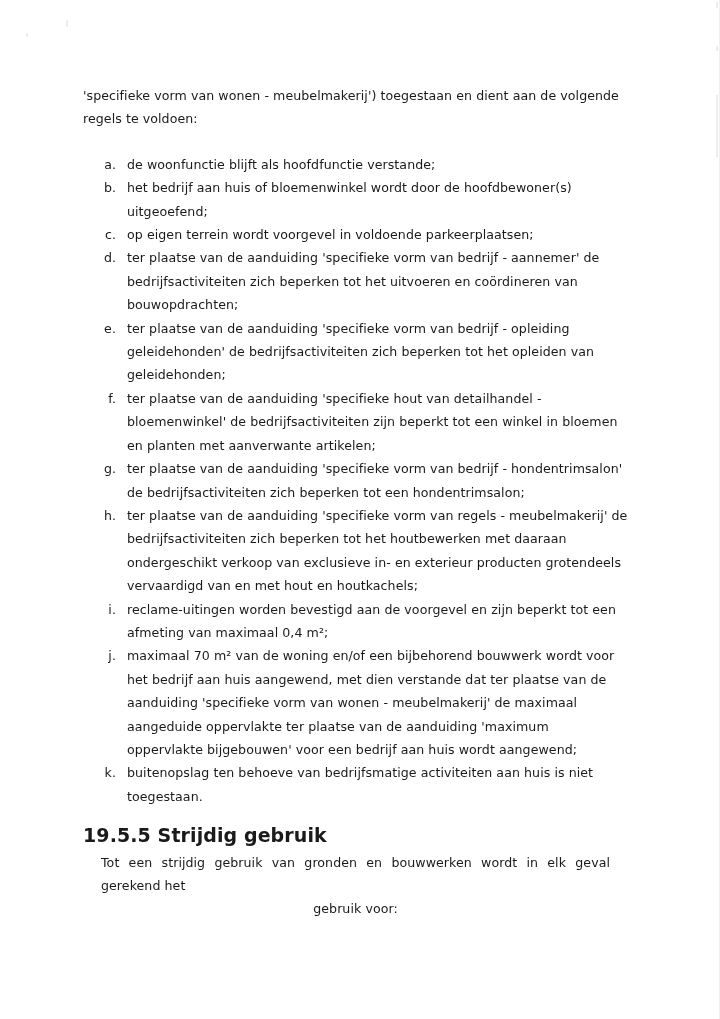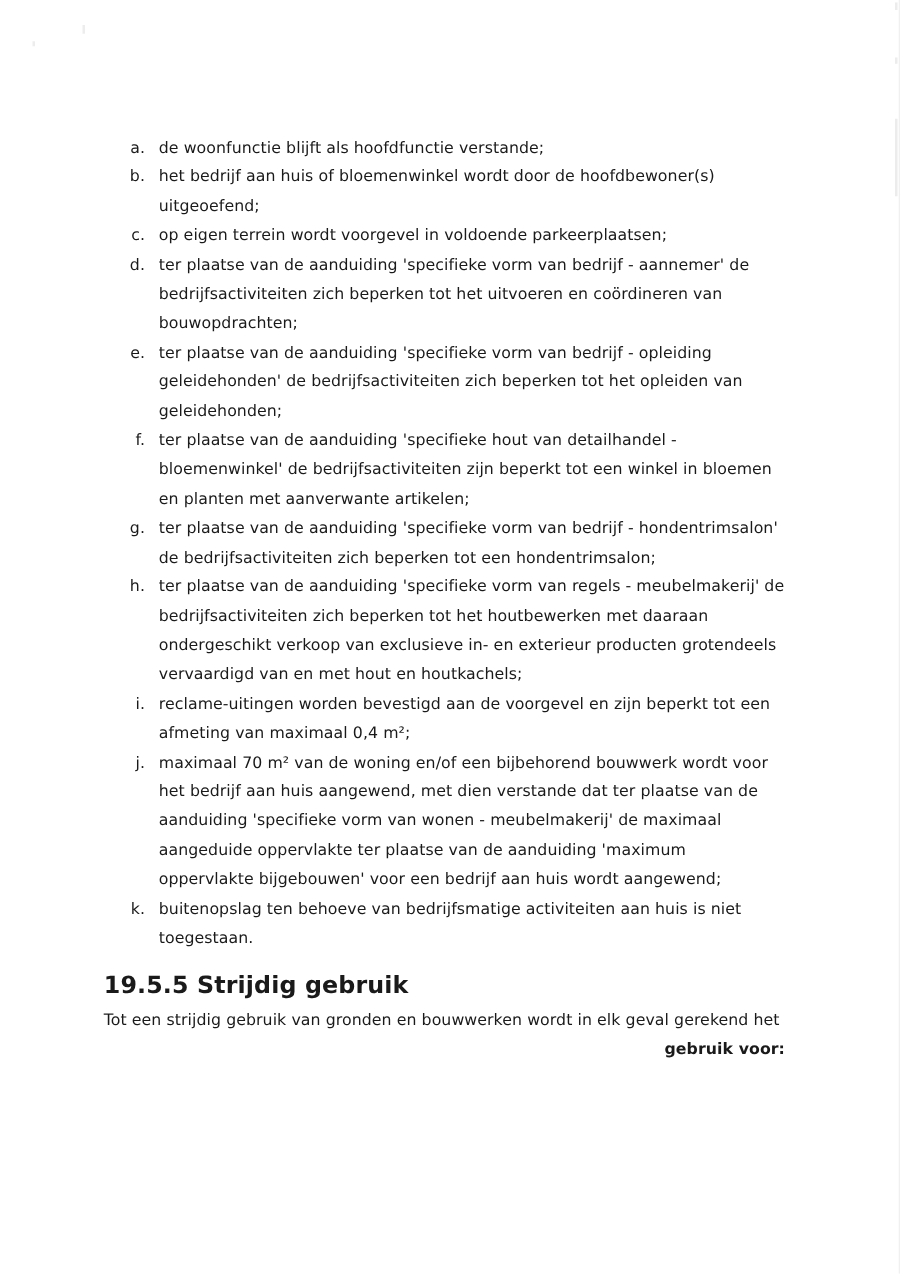--- a/index.html
+++ b/index.html
@@ -88,43 +88,43 @@
     line-height: 23.4px;
     margin: 0;
     margin-top: 16px;
     letter-spacing: 0.005em;
   }
 
   .closing {
     font-size: 12.6px;
     line-height: 23.4px;
     letter-spacing: 0.005em;
-    margin: 0;
+    margin: 18px;
     margin-top: 3px;
     text-align: justify;
     text-justify: inter-word;
   }
   .closing .last-line {
     display: block;
-    text-align: right;
-    font-weight: bold;
+    text-align: center;
   }
 </style>
 </head>
 <body>
 
 <div class="scan-artifact artifact-a"></div>
 <div class="scan-artifact artifact-b"></div>
 <div class="page-edge-right"></div>
 <div class="edge-tick edge-tick-1"></div>
 <div class="edge-tick edge-tick-2"></div>
 <div class="edge-tick edge-tick-3"></div>
 
 <div class="page">
 
+  <p class="intro">'specifieke vorm van wonen - meubelmakerij') toegestaan en dient aan de volgende regels te voldoen:</p>
 
   <ol class="rules">
     <li>
       <span class="marker">a.</span>
       <span class="rule-text">de woonfunctie blijft als hoofdfunctie verstande;</span>
     </li>
     <li>
       <span class="marker">b.</span>
       <span class="rule-text">het bedrijf aan huis of bloemenwinkel wordt door de hoofdbewoner(s) uitgeoefend;</span>
     </li>

